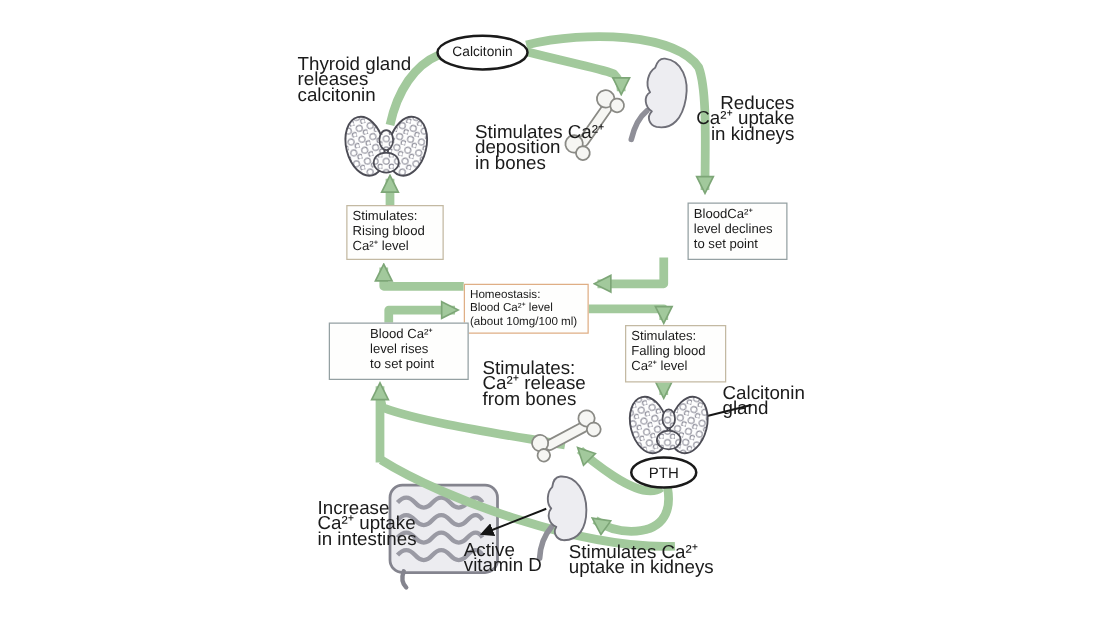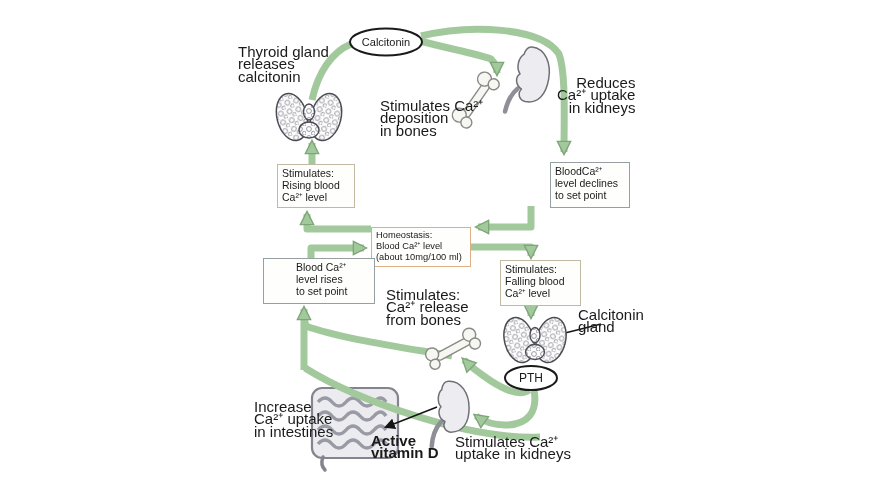--- a/index.html
+++ b/index.html
@@ -122,21 +122,21 @@
 Ca²⁺ uptake
 in kidneys</div>
   <div class="lbl" style="left:386px;top:289px;">Stimulates:
 Ca²⁺ release
 from bones</div>
   <div class="lbl" style="left:578px;top:309px;">Calcitonin
 gland</div>
   <div class="lbl" style="left:237px;top:401px;margin-left:17px;">Increase
 Ca²⁺ uptake
 in intestines</div>
-  <div class="lbl" style="left:371px;top:435px;font-weight:bold;">Active
+  <div class="lbl" style="left:371px;top:435px;">Active
 vitamin D</div>
   <div class="lbl" style="left:455px;top:436px;">Stimulates Ca²⁺
 uptake in kidneys</div>
 
   <div class="oval-lbl" style="left:350px;top:36px;width:72px;font-size:11px;">Calcitonin</div>
   <div class="oval-lbl" style="left:505px;top:371px;width:52px;font-size:12px;">PTH</div>
 
   <div class="bx bx-rising" style="left:277px;top:164px;width:68px;height:38px;">Stimulates:
 Rising blood
 Ca²⁺ level</div>

